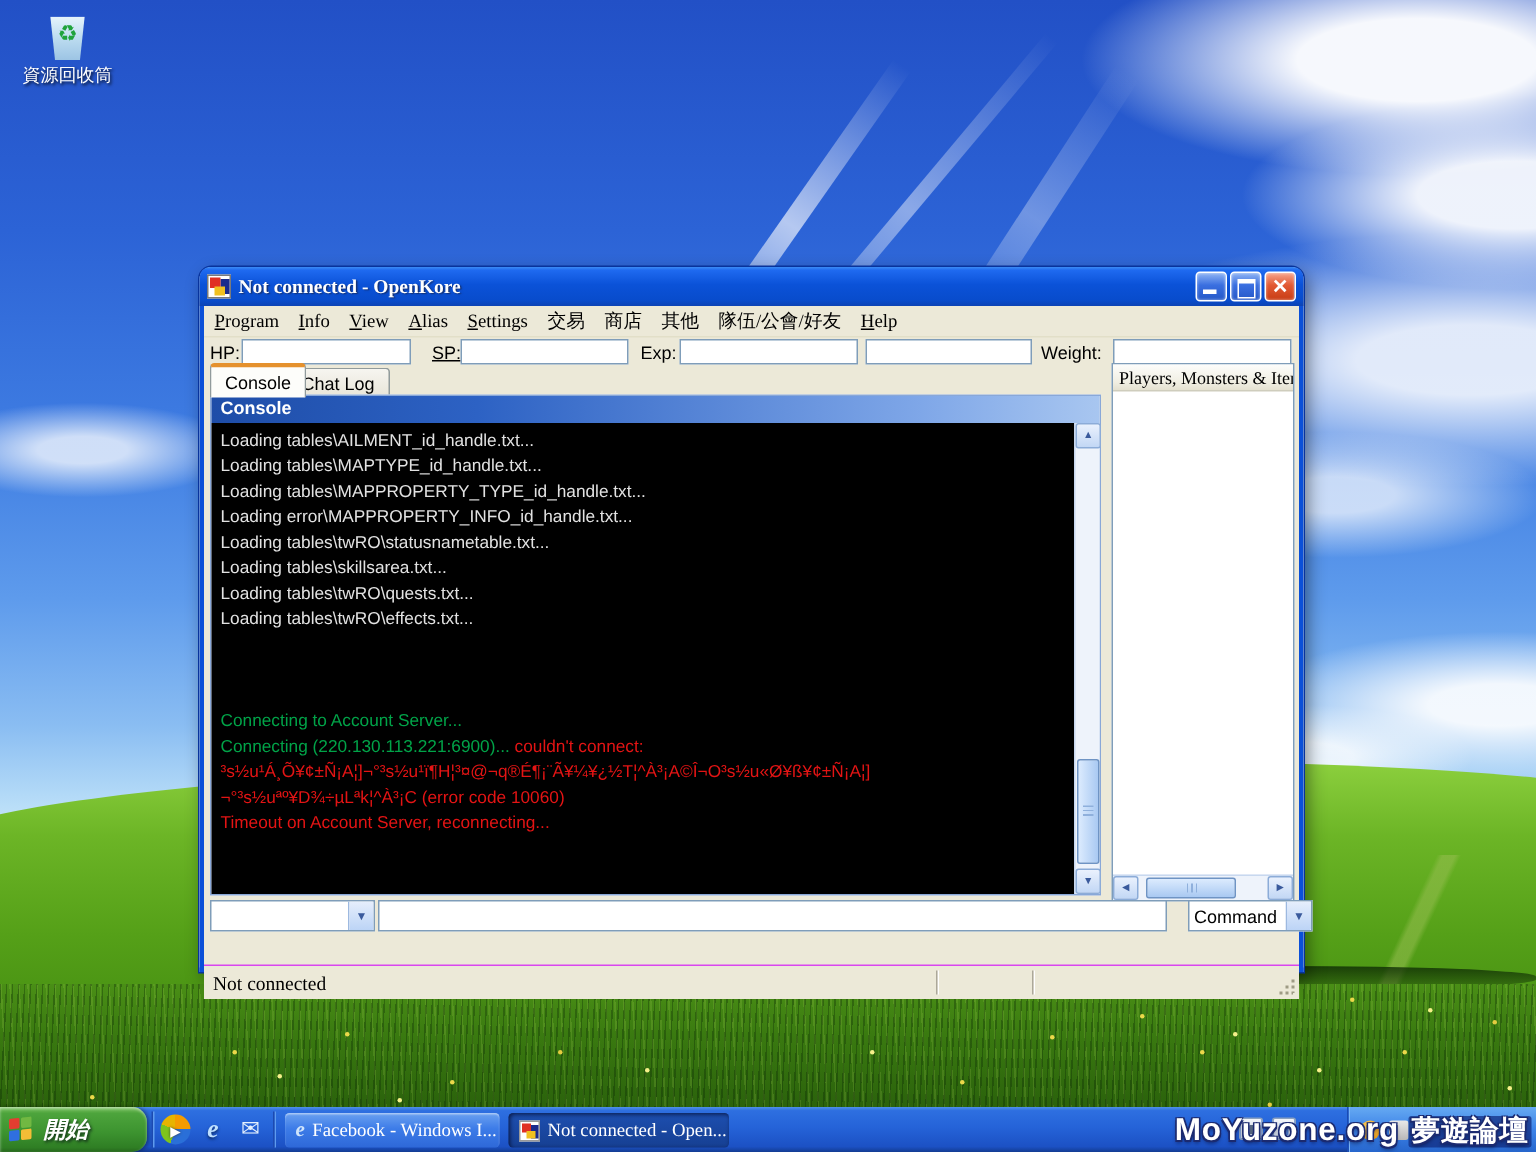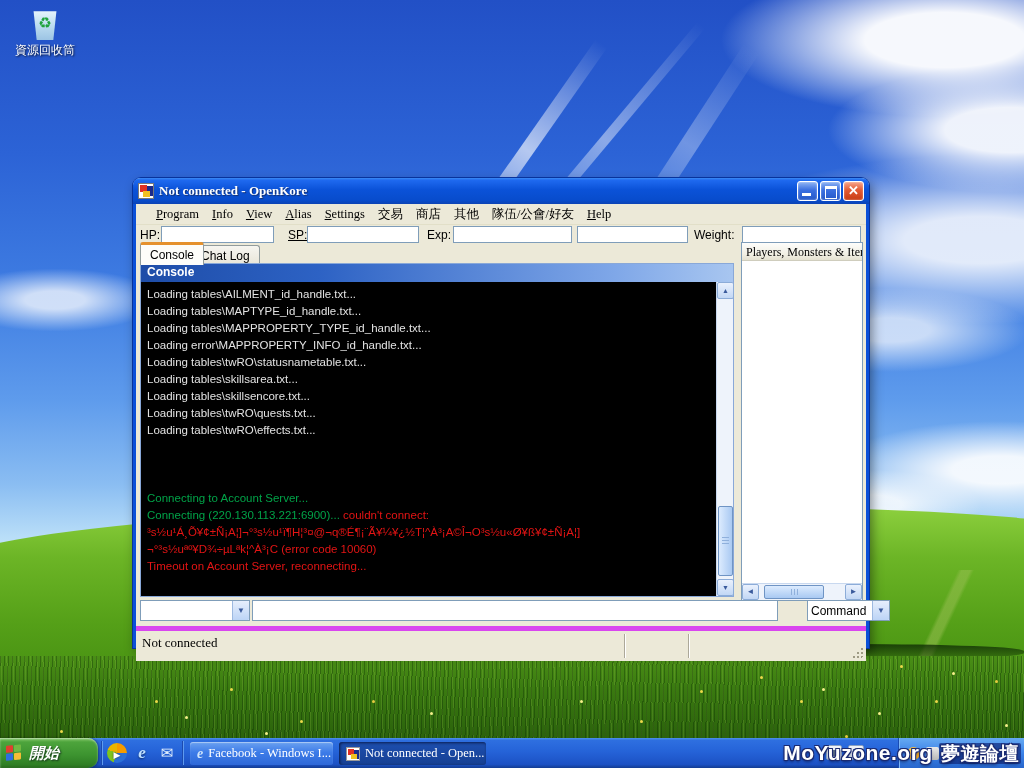--- a/index.html
+++ b/index.html
@@ -66,21 +66,21 @@
   .title-text { flex:1; margin-left:5px; color:#fff; font:bold 13px "Liberation Serif",serif; text-shadow:1px 1px 1px #15306e; white-space:nowrap; }
   .wbtn { width:21px; height:20px; margin-left:2px; border:1px solid #fff; border-radius:3px; position:relative; flex:none;
     background:linear-gradient(180deg,#8fb4f4,#3a6fe0 45%,#2558c8); box-shadow:inset 0 0 2px rgba(255,255,255,.6); }
   .btn-min::after { content:''; position:absolute; left:4px; bottom:4px; width:9px; height:3px; background:#fff; }
   .btn-max::after { content:''; position:absolute; left:4px; top:4px; width:10px; height:9px; border:1px solid #fff; border-top:3px solid #fff; }
   .btn-close { background:linear-gradient(180deg,#f6a58c,#e25a34 45%,#c83c14); }
   .btn-close::after { content:'✕'; position:absolute; left:0; right:0; top:1px; text-align:center; color:#fff; font:bold 13px "Liberation Sans",sans-serif; }
 
   .client { position:absolute; top:26px; left:0; right:0; bottom:0; border:3px solid #0b50d8; border-top:none; background:#ece9d8; }
 
-  .menubar { position:absolute; left:0; right:0; top:0; height:21px; display:flex; align-items:center; padding-left:20px;
+  .menubar { position:absolute; left:0; right:0; top:0; height:21px; display:flex; align-items:center; padding-left:7px;
     font:12.5px "Liberation Serif",serif; color:#000; border-bottom:1px solid #e2dfc8; }
   .menu-item { margin-right:13px; cursor:default; white-space:nowrap; }
 
   .statsrow { position:absolute; left:0; right:0; top:21px; height:20px; font:12px "Liberation Sans",sans-serif; }
   .statsrow label { position:absolute; top:3px; }
   .statsrow input { position:absolute; top:1px; height:17px; border:1px solid #7f9db9; background:#fff; font:11px "Liberation Sans",sans-serif; padding:0 2px; }
   .lbl-hp { left:4px; }   .in-hp { left:25px; width:113px; }
   .lbl-sp { left:152px;text-decoration:underline; } .in-sp { left:171px; width:112px; }
   .lbl-exp { left:291px; } .in-exp1 { left:317px; width:119px; } .in-exp2 { left:441px; width:111px; }
   .lbl-wt { left:558px; } .in-wt { left:606px; width:119px; }
@@ -124,23 +124,23 @@
 
   .bottomrow { position:absolute; left:0; right:0; top:396px; height:21px; }
   .combo { position:absolute; top:0; height:21px; border:1px solid #7f9db9; background:#fff; font:12px "Liberation Sans",sans-serif; }
   .combo .cval { position:absolute; left:3px; top:3px; right:18px; white-space:nowrap; overflow:hidden; }
   .combo .cbtn { position:absolute; right:0; top:0; bottom:0; width:17px; border-left:1px solid #9db9e0; border-radius:0 1px 1px 0;
     background:linear-gradient(180deg,#e6eefc,#bcd4f6); color:#3a5a9c; font-size:8px; text-align:center; line-height:19px; }
   .combo .cbtn::before { content:'▼'; }
   .combo1 { left:4px; width:110px; }
   .cmdinput { position:absolute; left:116px; top:0; width:526px; height:21px; border:1px solid #7f9db9; background:#fff;
     font:12px "Liberation Sans",sans-serif; padding:0 3px; }
-  .combo-cmd { left:671px; width:83px; }
-
-  .statusbar { position:absolute; left:0; right:0; top:422px; height:35px; background:#ece9d8; border-top:5px solid #d946ef; }
+  .combo-cmd { left:656px; width:83px; }
+
+  .statusbar { position:absolute; left:0; right:0; top:439px; height:23px; background:#ece9d8; border-top:1px solid #d946ef; }
   .status-text { position:absolute; left:6px; top:4px; font:13px "Liberation Serif",serif; }
   .sep { position:absolute; top:3px; bottom:3px; width:2px; border-left:1px solid #aca899; border-right:1px solid #fff; }
   .sep1 { left:488px; } .sep2 { left:552px; }
   .grip { position:absolute; right:2px; bottom:2px; width:2px; height:2px; background:transparent;
     box-shadow:-1px -1px 0 #9e9b84,-5px -1px 0 #9e9b84,-1px -5px 0 #9e9b84,-9px -1px 0 #9e9b84,-5px -5px 0 #9e9b84,-1px -9px 0 #9e9b84; }
 
   
   #taskbar { position:absolute; left:0; bottom:0; width:1024px; height:30px;
     background:linear-gradient(180deg,#4f91e8 0%,#2e6fe0 8%,#2563d8 45%,#1c51c4 88%,#133c92 100%); }
   .startbtn { position:absolute; left:0; top:0; width:98px; height:30px; border-radius:0 10px 10px 0; display:flex; align-items:center; padding:0 10px 0 6px;
@@ -253,21 +253,20 @@
 
       <div class="group">
         <div class="group-header">Console</div>
         <div class="console">
             <div class="console-line"><span class="c-w">Loading tables\AILMENT_id_handle.txt...</span></div>
             <div class="console-line"><span class="c-w">Loading tables\MAPTYPE_id_handle.txt...</span></div>
             <div class="console-line"><span class="c-w">Loading tables\MAPPROPERTY_TYPE_id_handle.txt...</span></div>
             <div class="console-line"><span class="c-w">Loading error\MAPPROPERTY_INFO_id_handle.txt...</span></div>
             <div class="console-line"><span class="c-w">Loading tables\twRO\statusnametable.txt...</span></div>
             <div class="console-line"><span class="c-w">Loading tables\skillsarea.txt...</span></div>
-            <div class="console-line"><span class="c-w">Loading tables\skillsencore.txt...</span></div>
             <div class="console-line"><span class="c-w">Loading tables\twRO\quests.txt...</span></div>
             <div class="console-line"><span class="c-w">Loading tables\twRO\effects.txt...</span></div>
             <div class="console-line">&nbsp;</div>
             <div class="console-line">&nbsp;</div>
             <div class="console-line">&nbsp;</div>
             <div class="console-line"><span class="c-g">Connecting to Account Server...</span></div>
             <div class="console-line"><span class="c-g">Connecting (220.130.113.221:6900)... </span><span class="c-r">couldn't connect:</span></div>
             <div class="console-line"><span class="c-r">³s½u¹Á¸Õ¥¢±Ñ¡A¦]¬°³s½u¹ï¶H¦³¤@¬q®É¶¡¨Ã¥¼¥¿½T¦^À³¡A©Î¬O³s½u«Ø¥ß¥¢±Ñ¡A¦]</span></div>
             <div class="console-line"><span class="c-r">¬°³s½uªº¥D¾÷µLªk¦^À³¡C (error code 10060)</span></div>
             <div class="console-line"><span class="c-r">Timeout on Account Server, reconnecting...</span></div>

